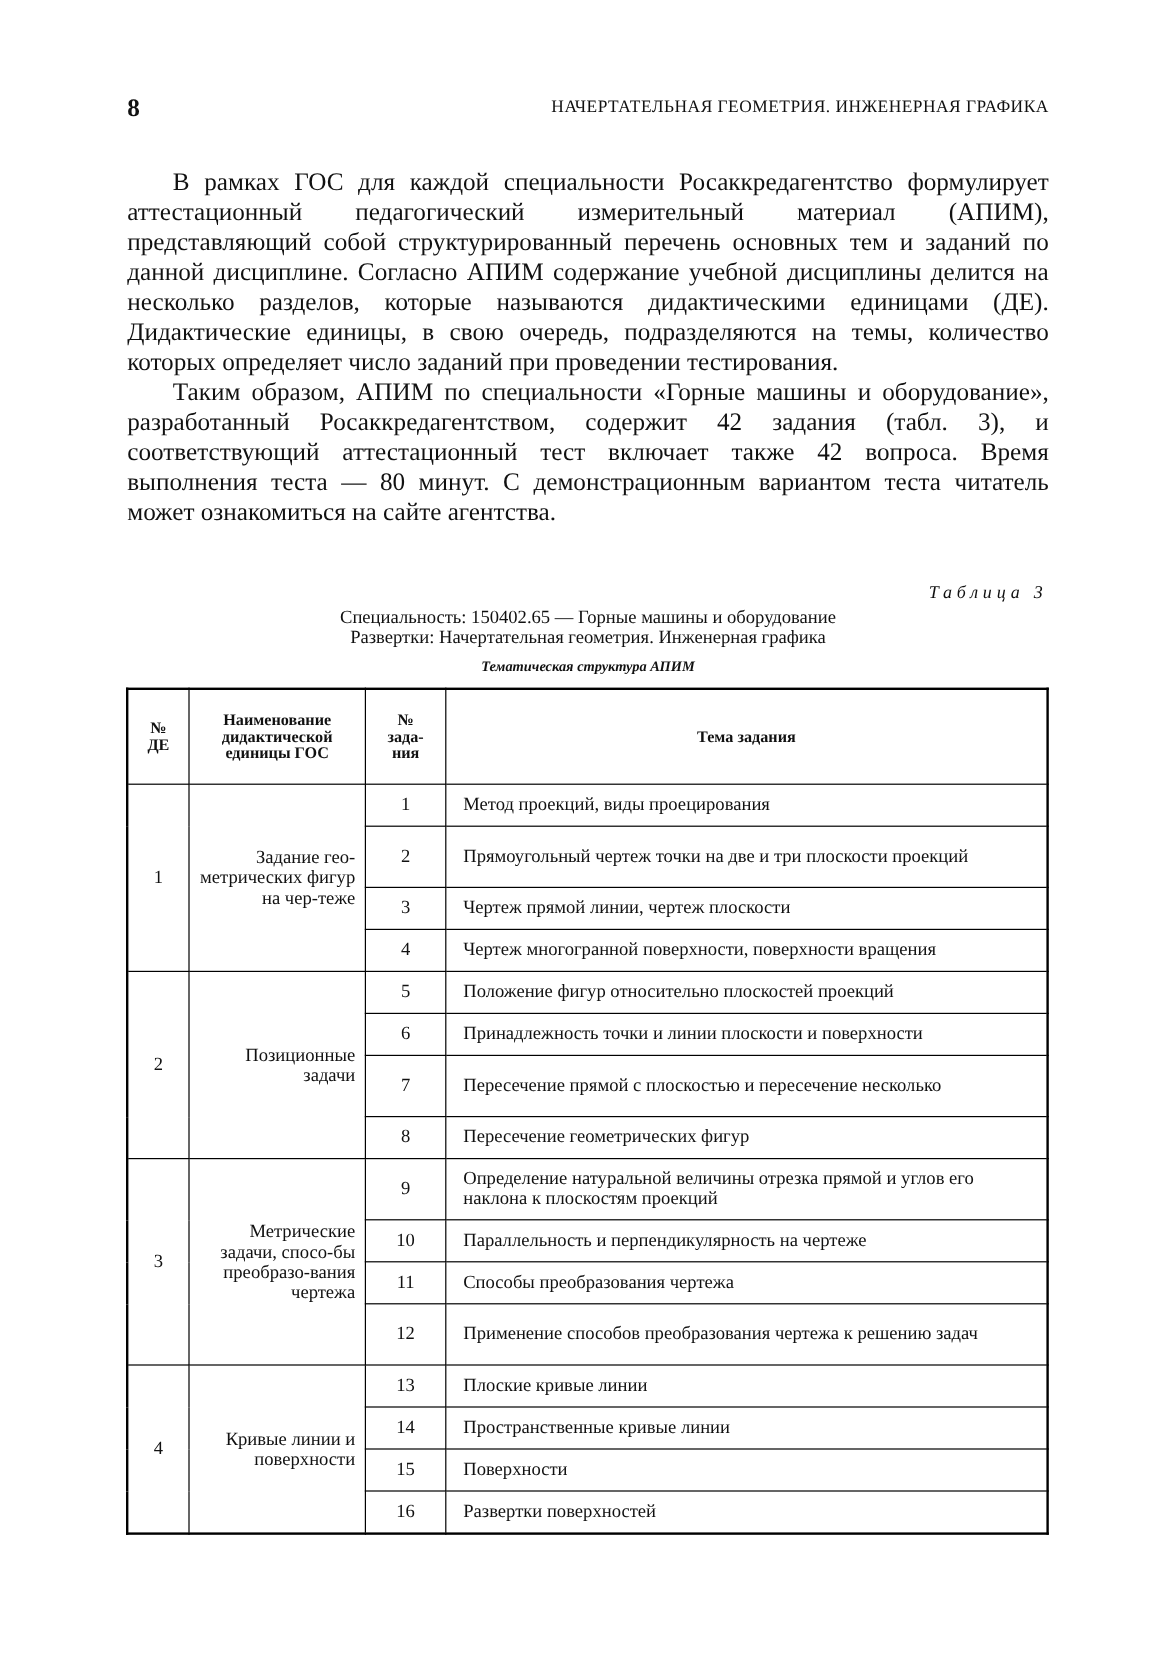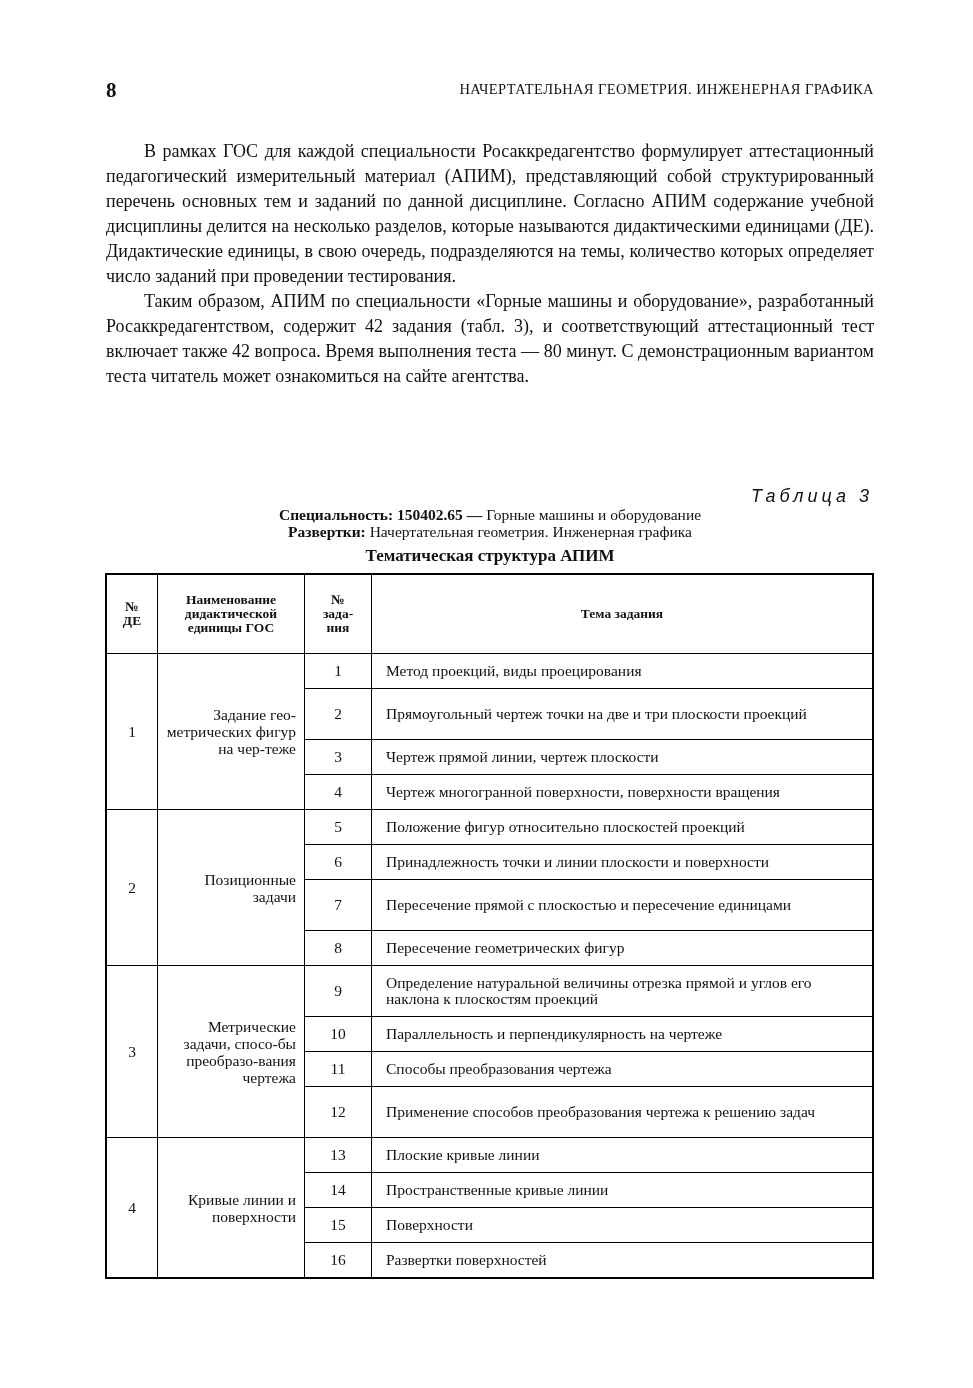--- a/index.html
+++ b/index.html
@@ -3,29 +3,29 @@
 <meta charset="utf-8">
 <style>
   html, body { margin: 0; padding: 0; background: #ffffff; }
   body { width: 973px; height: 1388px; position: relative; overflow: hidden; color: #111; }
   .page { position: absolute; left: 0; top: 0; width: 973px; height: 1388px; }
 
   .running-head { position: absolute; left: 106px; top: 78px; width: 768px; height: 24px; }
   .page-number { position: absolute; left: 0; top: 0; font-family: "Liberation Serif", serif; font-weight: bold; font-size: 21px; }
   .head-title { position: absolute; right: 0; top: 3px; font-family: "Liberation Serif", serif; font-size: 14.5px; letter-spacing: 0.4px; }
 
-  .body-text { position: absolute; left: 106px; top: 139px; width: 768px; font-family: "Liberation Serif", serif; font-size: 18px; line-height: 25px; }
+  .body-text { position: absolute; left: 106px; top: 139px; width: 768px; font-family: "Liberation Serif", serif; font-size: 21px; line-height: 25px; }
   .body-text p { margin: 0; text-indent: 38px; text-align: justify; }
 
-  .table-label { position: absolute; right: 100px; top: 486px; font-family: Liberation Sans, sans-serif; font-style: italic; font-size: 18px; letter-spacing: 4px; }
+  .table-label { position: absolute; right: 100px; top: 486px; font-family: Liberation Serif, serif; font-style: italic; font-size: 15px; letter-spacing: 4px; }
   .caption { position: absolute; left: 106px; width: 768px; text-align: center; font-family: "Liberation Serif", serif; font-size: 15.5px; line-height: 17px; }
-  .caption b { font-weight: bold; }
+  .caption b { font-weight: normal; }
   .cap1 { top: 506px; }
   .cap2 { top: 523px; }
-  .cap3 { top: 547px; font-weight: bold; font-size: 17px; }
+  .cap3 { top: 547px; font-weight: bold; font-size: 12px; font-style: italic; }
 
   table.apim { position: absolute; left: 105px; top: 573px; width: 769px; border-collapse: collapse; font-family: "Liberation Serif", serif; font-size: 15.5px; border: 2px solid #000; }
   table.apim td, table.apim th { border: 1px solid #000; padding: 0; vertical-align: middle; }
   table.apim th { font-weight: bold; font-size: 13.5px; line-height: 14px; text-align: center; height: 78px; }
   .c-de { width: 50px; text-align: center; }
   .c-name { width: 146px; text-align: right; line-height: 17px; }
   .c-num { width: 66px; text-align: center; }
   .c-topic { text-align: left; padding-left: 14px !important; padding-right: 8px !important; line-height: 16px; }
   tr.r1 td { height: 34px; }
   tr.r2 td { height: 50px; }
@@ -90,21 +90,21 @@
           </td>
           <td class="c-num">5</td>
           <td class="c-topic">Положение фигур относительно плоскостей проекций</td>
         </tr>
         <tr class="r1">
           <td class="c-num">6</td>
           <td class="c-topic">Принадлежность точки и линии плоскости и поверхности</td>
         </tr>
         <tr class="r2">
           <td class="c-num">7</td>
-          <td class="c-topic">Пересечение прямой с плоскостью и пересечение единицами</td>
+          <td class="c-topic">Пересечение прямой с плоскостью и пересечение несколько</td>
         </tr>
         <tr class="r1">
           <td class="c-num">8</td>
           <td class="c-topic">Пересечение геометрических фигур</td>
         </tr>
         <tr class="r2">
           <td class="c-de" rowspan="4">3</td>
           <td class="c-name" rowspan="4">
             <div class="name-inner">Метрические задачи, спосо-бы преобразо-вания чертежа</div>
           </td>

